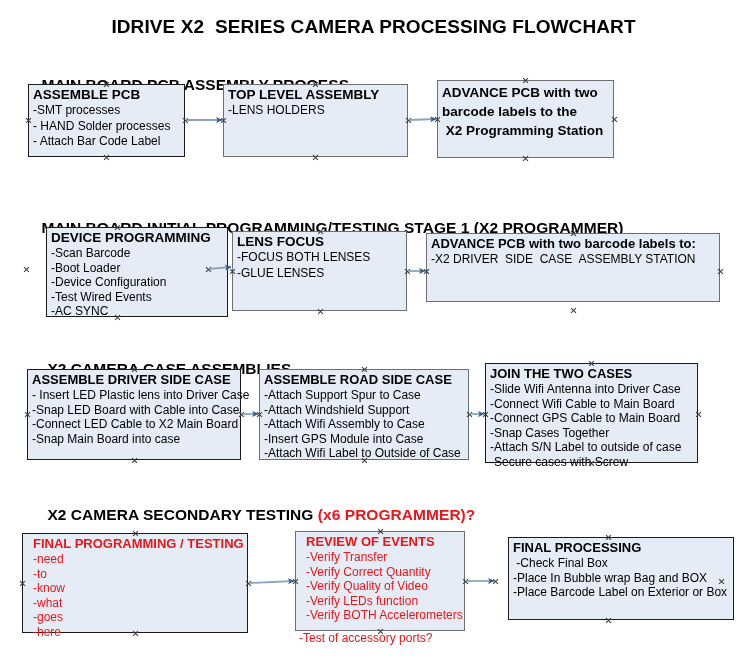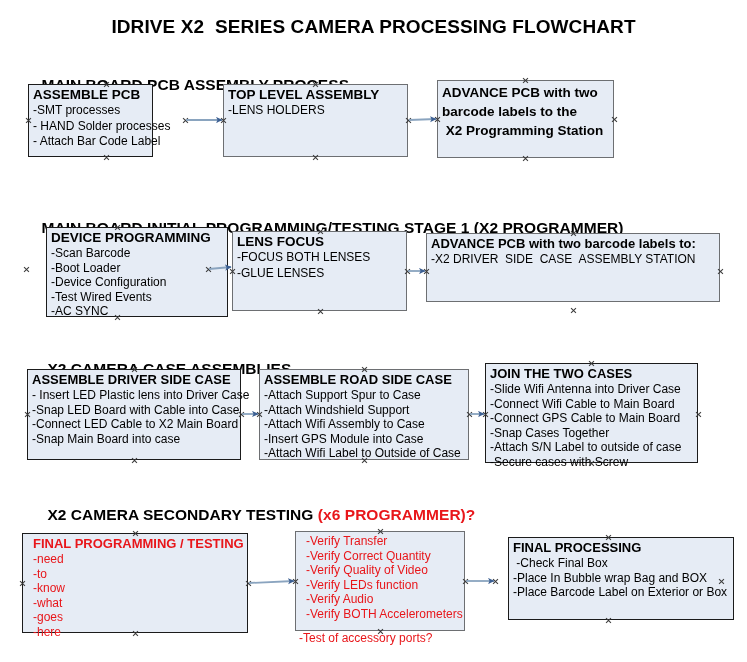--- a/index.html
+++ b/index.html
@@ -121,21 +121,21 @@
 <body>
 
 <div id="canvas">
 
   <div class="doc-title">IDRIVE X2  SERIES CAMERA PROCESSING FLOWCHART</div>
 
   <div class="section-head" style="left:24px; top:58px;">
     <span>MAIN BOARD PCB ASSEMBLY PROCESS</span>
   </div>
 
-  <div class="node" style="left:28px; top:84px; width:125px; height:73px;text-decoration:underline;">
+  <div class="node" style="left:28px; top:84px; width:157px; height:73px;text-decoration:underline;">
     <div class="inner">
       <div class="title">ASSEMBLE PCB</div>
       <div class="line">-SMT processes</div>
       <div class="line">- HAND Solder processes</div>
       <div class="line">- Attach Bar Code Label</div>
     </div>
   </div>
   <span class="handle" style="left:106px; top:84px;"></span>
   <span class="handle" style="left:106px; top:157px;"></span>
   <span class="handle" style="left:28px; top:120px;"></span>
@@ -270,25 +270,25 @@
       <div class="line tight">-here</div>
     </div>
   </div>
   <span class="handle" style="left:135px; top:533px;"></span>
   <span class="handle" style="left:135px; top:633px;"></span>
   <span class="handle" style="left:22px; top:583px;"></span>
   <span class="handle" style="left:248px; top:583px;"></span>
 
   <div class="node red gray-border" style="left:295px; top:531px; width:170px; height:100px;">
     <div class="inner">
+      <div class="title small">REVIEW OF EVENTS</div>
       <div class="line tight">-Verify Transfer</div>
       <div class="line tight">-Verify Correct Quantity</div>
       <div class="line tight">-Verify Quality of Video</div>
       <div class="line tight">-Verify LEDs function</div>
-      <div class="line tight">-Verify Audio</div>
       <div class="line tight">-Verify BOTH Accelerometers</div>
     </div>
   </div>
   <div class="overflow-line" style="left:299px; top:631px;">-Test of accessory ports?</div>
   <span class="handle" style="left:380px; top:531px;"></span>
   <span class="handle" style="left:380px; top:631px;"></span>
   <span class="handle" style="left:295px; top:581px;"></span>
   <span class="handle" style="left:465px; top:581px;"></span>
 
   <div class="node" style="left:508px; top:537px; width:226px; height:83px;">

